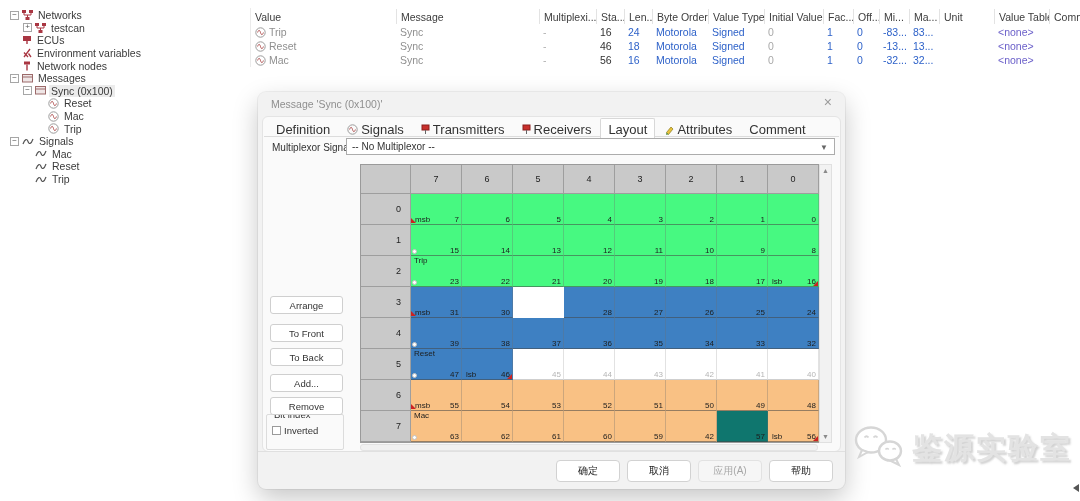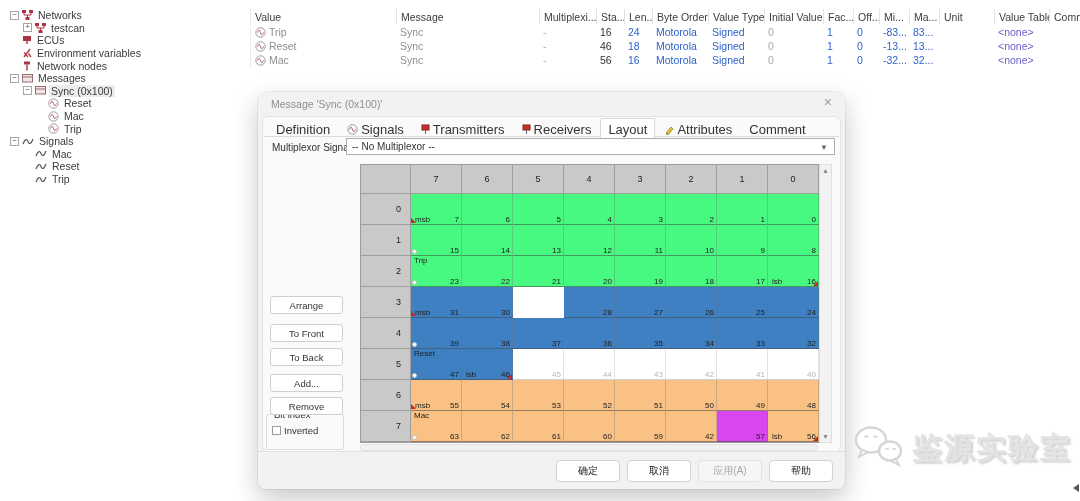--- a/index.html
+++ b/index.html
@@ -611,21 +611,21 @@
           </div>
           <div class="g-cell" style="background: rgb(249, 193, 132);">
             <span class="bit">60</span>
           </div>
           <div class="g-cell" style="background: rgb(249, 193, 132);">
             <span class="bit">59</span>
           </div>
           <div class="g-cell" style="background: rgb(249, 193, 132);">
             <span class="bit">42</span>
           </div>
-          <div class="g-cell" style="background: #d946ef;">
+          <div class="g-cell" style="background: #0f766e;">
             <span class="bit">57</span>
           </div>
           <div class="g-cell" style="background: rgb(249, 193, 132);">
             <span class="tag">lsb</span>
             <span class="marker-right"></span>
             <span class="bit">56</span>
           </div>
         </div>
       </div>
     <div id="vscroll">

